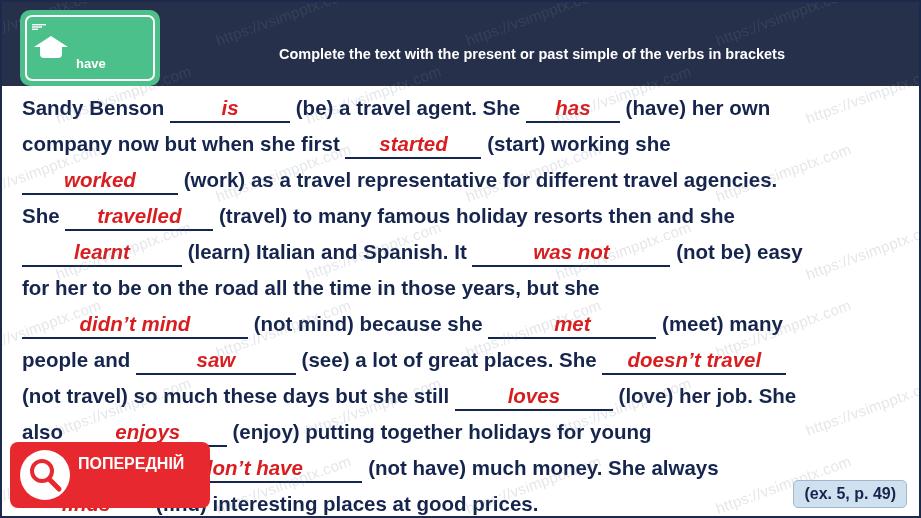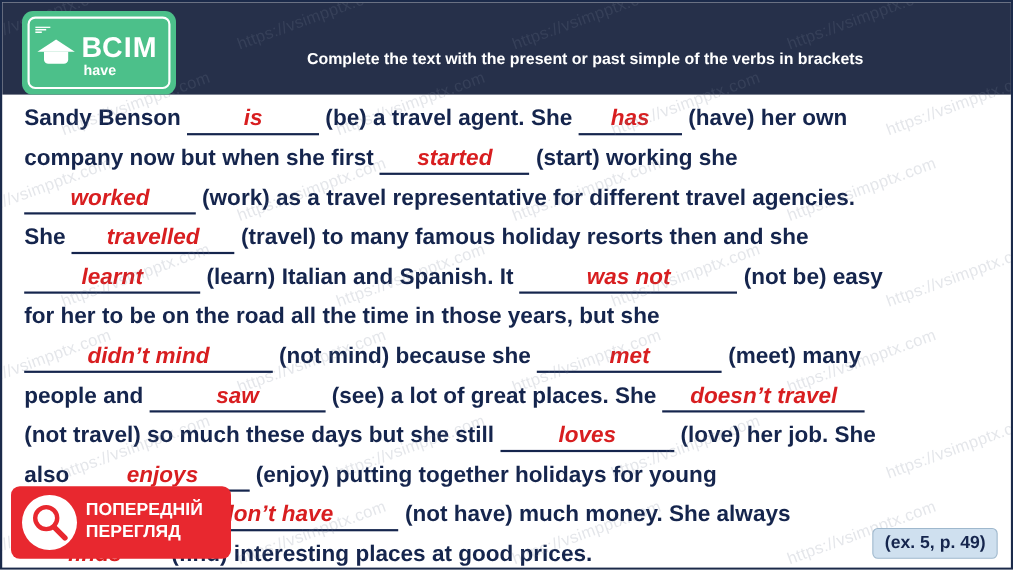--- a/index.html
+++ b/index.html
@@ -224,21 +224,20 @@
     <div class="logo-inner"></div>
     <svg class="logo-lines" viewBox="0 0 14 6">
       <rect x="0" y="0" width="14" height="1.4" fill="#ffffff"></rect>
       <rect x="0" y="2.3" width="10" height="1.4" fill="#ffffff"></rect>
       <rect x="0" y="4.6" width="6" height="1.4" fill="#ffffff"></rect>
     </svg>
     <div class="logo-cap">
       <div class="cap-top"></div>
       <div class="cap-body"></div>
     </div>
-    <div class="logo-text">ВСІМ</div>
     <div class="logo-sub">have</div>
   </div>
 
   <div class="header-title">Complete the text with the present or past simple of the verbs in brackets</div>
 
   <div class="watermarks" id="watermarks">
       <div class="wm" style="left: -40px; top: 6px;">https://vsimpptx.com</div>
       <div class="wm" style="left: 210px; top: 6px;">https://vsimpptx.com</div>
       <div class="wm" style="left: 460px; top: 6px;">https://vsimpptx.com</div>
       <div class="wm" style="left: 710px; top: 6px;">https://vsimpptx.com</div>
@@ -273,19 +272,18 @@
     </div>
 
   <div class="preview">
     <div class="preview-circle"></div>
     <svg class="preview-mag" viewBox="0 0 44 44">
       <circle cx="19" cy="18" r="10" fill="none" stroke="#e8282f" stroke-width="4"></circle>
       <line x1="26" y1="26" x2="36" y2="36" stroke="#e8282f" stroke-width="5" stroke-linecap="round"></line>
     </svg>
     <div class="preview-text">
       <div>ПОПЕРЕДНІЙ</div>
-      <div>ПЕРЕГЛЯД</div>
     </div>
   </div>
 
   <div class="exref">(ex. 5, p. 49)</div>
 
 </div>
 
 </body></html>

